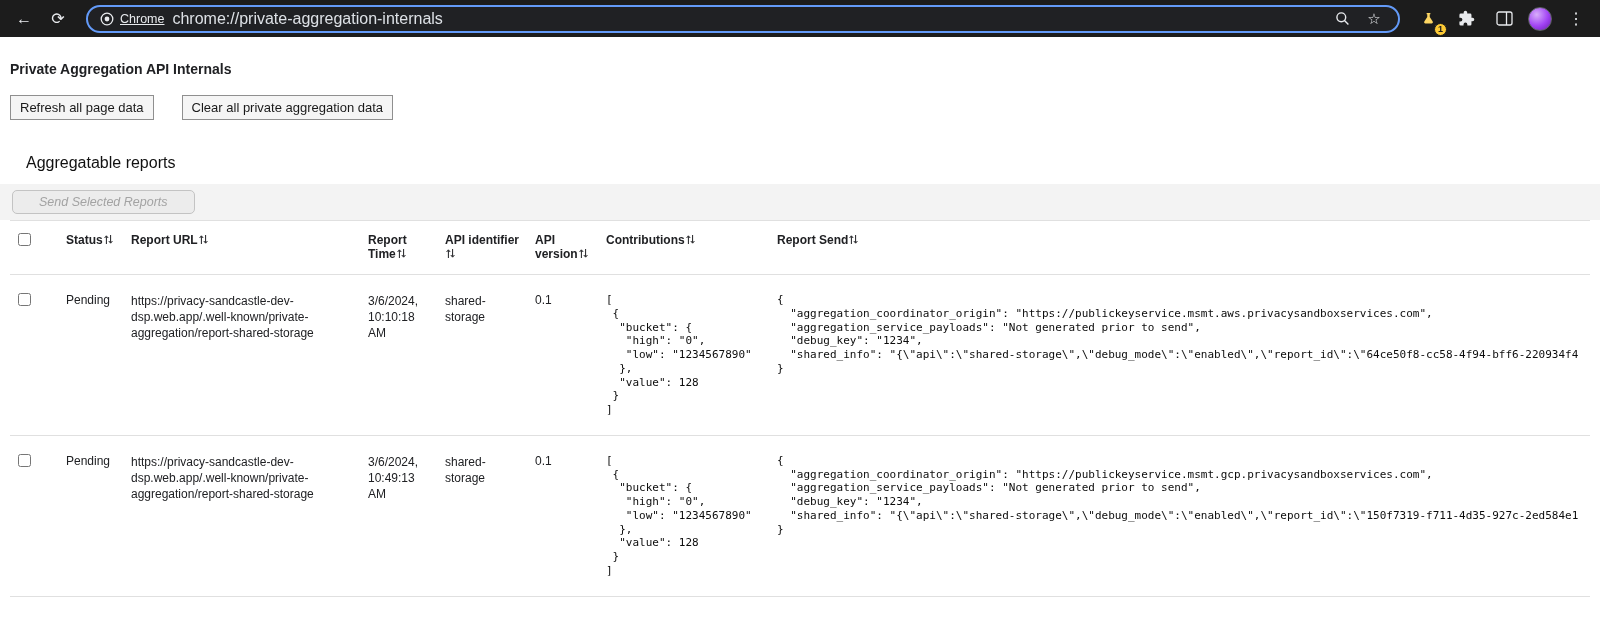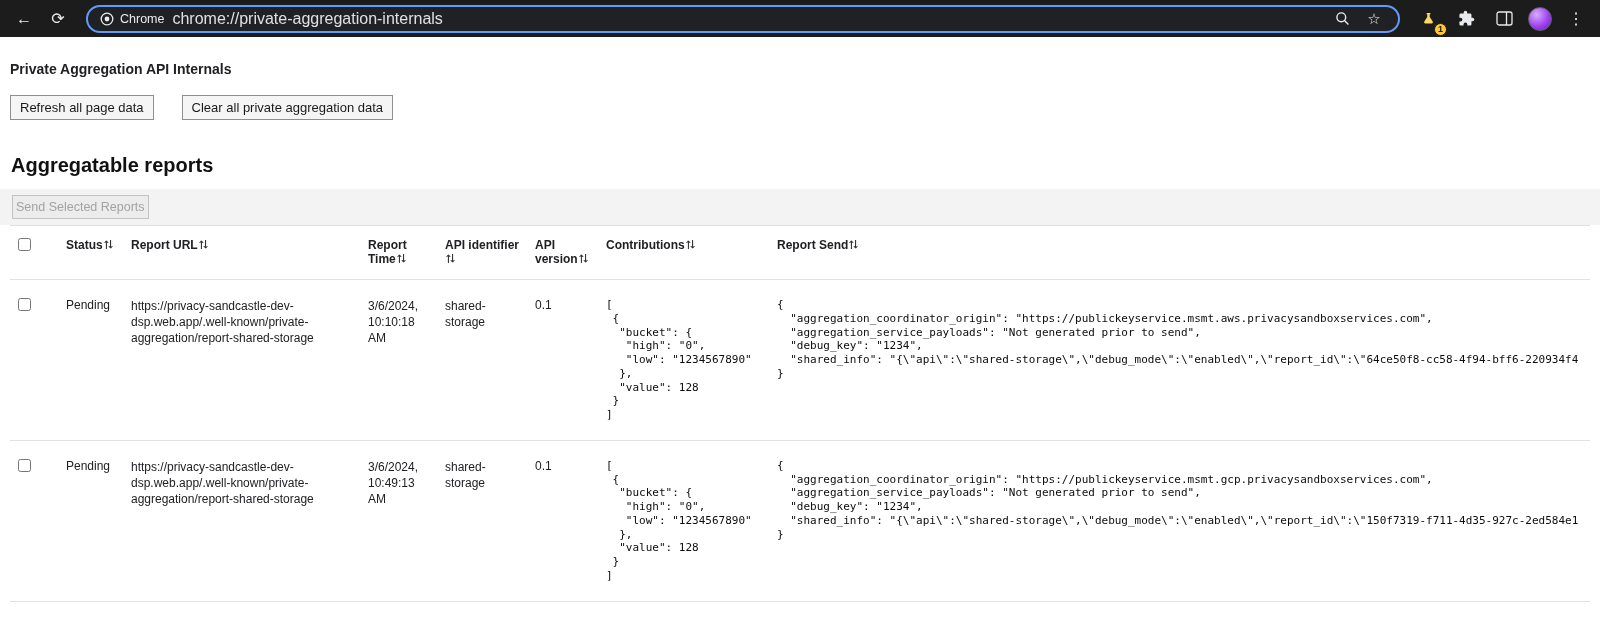--- a/index.html
+++ b/index.html
@@ -8,46 +8,46 @@
 
   
   .browser-bar { height: 37px; background: #1c1c1c; display: flex; align-items: center;
     padding: 0 10px; gap: 6px; }
   .tb-btn { width: 28px; height: 28px; border: none; background: transparent; color: #e8eaed;
     font-size: 16px; line-height: 28px; border-radius: 50%; cursor: pointer; flex: 0 0 auto;
     display: flex; align-items: center; justify-content: center; }
   .omnibox { flex: 1; height: 28px; margin: 0 8px; background: #202124;
     border: 2px solid #639af8; border-radius: 15px; display: flex; align-items: center;
     padding: 0 12px; gap: 8px; min-width: 0; }
-  .site-chip { display: flex; align-items: center; gap: 6px; color: #e8eaed; font-size: 12.5px; }
+  .site-chip { display: flex; align-items: center; gap: 6px; color: #e8eaed; font-size: 12.5px; text-decoration: underline; }
   .omni-url { color: #dde1e6; font-size: 16px; white-space: nowrap; }
   .omni-spacer { flex: 1; }
   .omni-icon { display: flex; align-items: center; justify-content: center; width: 24px; height: 24px;
     border-radius: 50%; cursor: pointer; color: #e8eaed; font-size: 15px; }
   .right-icons { display: flex; align-items: center; gap: 10px; }
   .badge-wrap { position: relative; }
   .badge { position: absolute; right: -5px; bottom: -3px; min-width: 13px; height: 13px;
     background: #fcc934; border-radius: 50%; color: #1c1c1c; font-size: 9px; font-weight: 700;
     display: flex; align-items: center; justify-content: center; border: 1px solid #1c1c1c; }
   .avatar { width: 24px; height: 24px; border-radius: 50%;
     background: radial-gradient(circle at 35% 30%, #d7aefb 0%, #a142f4 55%, #681da8 100%);
     border: 1px solid #5f6368; cursor: pointer; }
 
   
   .page { padding: 0 10px; }
   h1 { font-size: 14px; font-weight: 700; color: #202124; margin: 24px 0 18px; }
   .top-buttons { display: flex; gap: 28px; margin-bottom: 34px; }
   .btn { background: #f5f5f5; border: 1px solid #8f8f8f; border-radius: 0;
     font-family: "Liberation Sans", sans-serif; font-size: 13px; color: #1a1a1a;
     padding: 4px 9px; cursor: pointer; }
-  h2 { font-size: 20px; font-weight: 700; color: #111; margin: 0 1px 12px; }
+  h2 { font-size: 16px; font-weight: 400; color: #111; margin: 0 16px 12px; }
   .send-bar { background: #f3f3f3; margin: 0 -10px; padding: 6px 12px; }
-  .btn-disabled { background: #ececec; border: 1px solid #c3c3c3; border-radius: 0;
+  .btn-disabled { background: #ececec; border: 1px solid #c3c3c3; border-radius: 5px;
     font-family: "Liberation Sans", sans-serif; font-size: 12.5px; color: #a3a3a3;
-    padding: 4px 3px; }
+    padding: 4px 26px; font-style: italic; }
 
   
   table { width: 100%; border-collapse: collapse; table-layout: fixed; }
   thead th { text-align: left; vertical-align: top; font-size: 12px; font-weight: 700;
     color: #202124; padding: 12px 8px; border-top: 1px solid #e0e0e0;
     border-bottom: 1px solid #e0e0e0; }
   tbody td { vertical-align: top; font-size: 12px; color: #202124; padding: 18px 8px;
     border-bottom: 1px solid #e0e0e0; overflow: hidden; }
   .th-inner { display: inline; }
   .sort-ic { display: inline-block; vertical-align: -1px; margin-left: 1px; }

